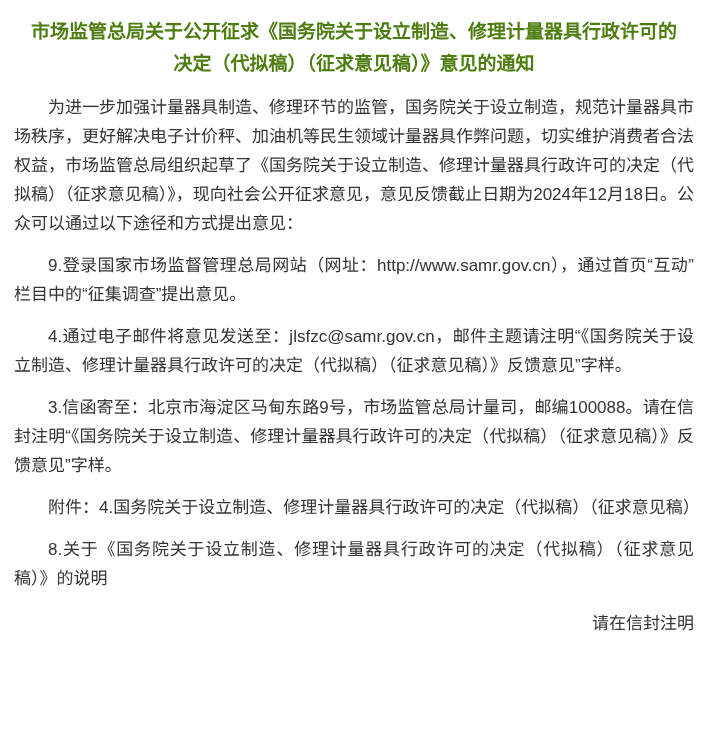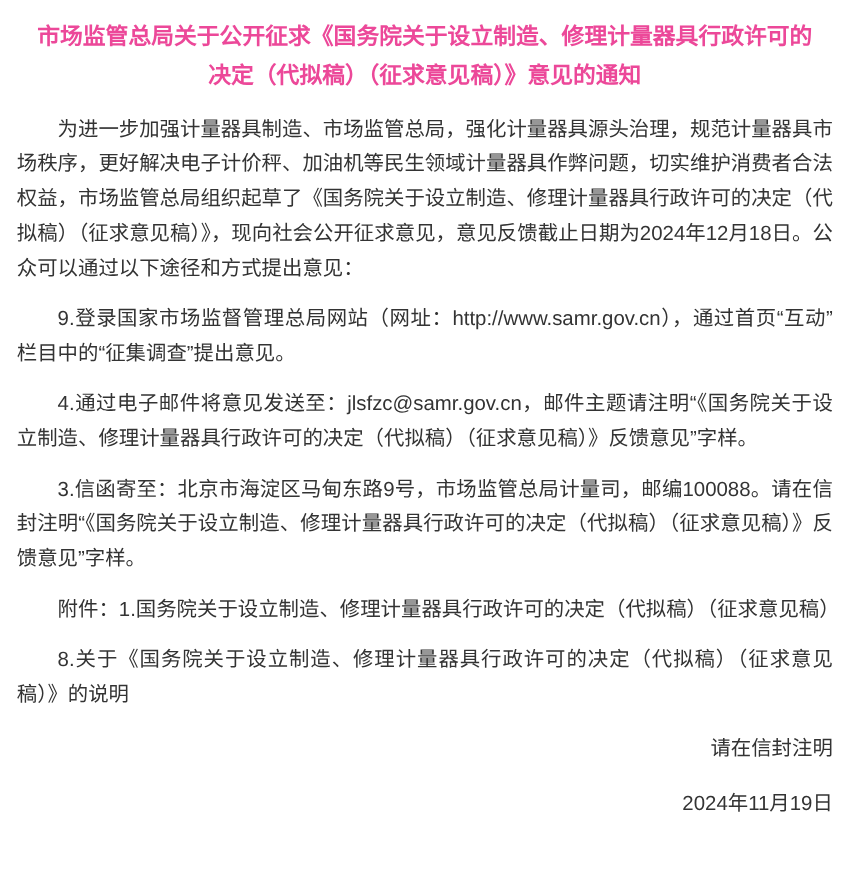--- a/index.html
+++ b/index.html
@@ -15,21 +15,21 @@
   }
   .notice-page {
     box-sizing: border-box;
     width: 708px;
     height: 734px;
     padding: 16px 14px 0 14px;
     background: #ffffff;
   }
   .notice-title {
     margin: 0 16px 0 16px;
-    color: #ec4899;
+    color: #4d7c0f;
     font-size: 19px;
     font-weight: bold;
     line-height: 32px;
     text-align: center;
   }
   .notice-body {
     margin-top: 1px;
   }
   .notice-body p {
     margin: 13px 0;
@@ -53,30 +53,29 @@
 </style>
 </head>
 <body>
 
 <div class="notice-page">
 
   <h1 class="notice-title">市场监管总局关于公开征求《国务院关于设立制造、修理计量器具行政许可的决定（代拟稿）（征求意见稿）》意见的通知</h1>
 
   <div class="notice-body">
 
-    <p>为进一步加强计量器具制造、市场监管总局，强化计量器具源头治理，规范计量器具市场秩序，更好解决电子计价秤、加油机等民生领域计量器具作弊问题，切实维护消费者合法权益，市场监管总局组织起草了《国务院关于设立制造、修理计量器具行政许可的决定（代拟稿）（征求意见稿）》，现向社会公开征求意见，意见反馈截止日期为2024年12月18日。公众可以通过以下途径和方式提出意见：</p>
+    <p>为进一步加强计量器具制造、修理环节的监管，国务院关于设立制造，规范计量器具市场秩序，更好解决电子计价秤、加油机等民生领域计量器具作弊问题，切实维护消费者合法权益，市场监管总局组织起草了《国务院关于设立制造、修理计量器具行政许可的决定（代拟稿）（征求意见稿）》，现向社会公开征求意见，意见反馈截止日期为2024年12月18日。公众可以通过以下途径和方式提出意见：</p>
 
     <p>9.登录国家市场监督管理总局网站（网址：http://www.samr.gov.cn），通过首页“互动”栏目中的“征集调查”提出意见。</p>
 
     <p>4.通过电子邮件将意见发送至：jlsfzc@samr.gov.cn，邮件主题请注明“《国务院关于设立制造、修理计量器具行政许可的决定（代拟稿）（征求意见稿）》反馈意见”字样。</p>
 
     <p>3.信函寄至：北京市海淀区马甸东路9号，市场监管总局计量司，邮编100088。请在信封注明“《国务院关于设立制造、修理计量器具行政许可的决定（代拟稿）（征求意见稿）》反馈意见”字样。</p>
 
-    <p>附件：1.国务院关于设立制造、修理计量器具行政许可的决定（代拟稿）（征求意见稿）</p>
+    <p>附件：4.国务院关于设立制造、修理计量器具行政许可的决定（代拟稿）（征求意见稿）</p>
 
     <p>8.关于《国务院关于设立制造、修理计量器具行政许可的决定（代拟稿）（征求意见稿）》的说明</p>
 
     <p class="closing signature">请在信封注明</p>
 
-    <p class="closing date">2024年11月19日</p>
 
   </div>
 </div>
 
 </body></html>

